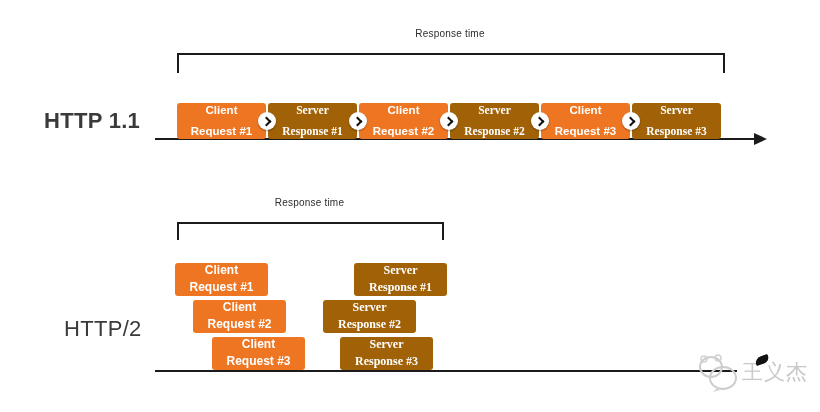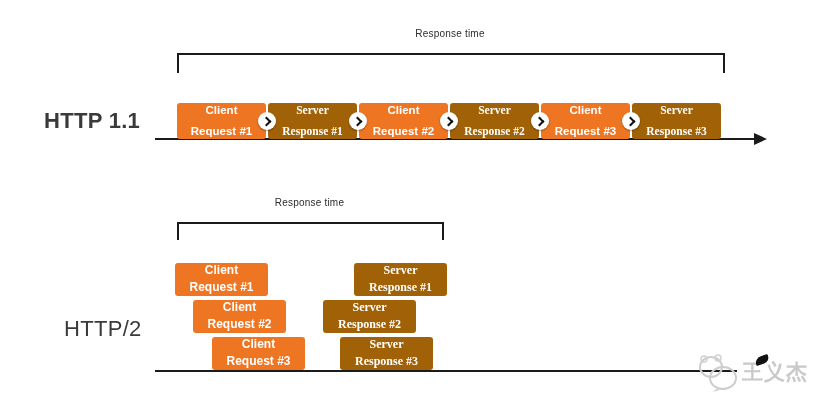--- a/index.html
+++ b/index.html
@@ -39,21 +39,21 @@
   }
   .chev{
     width:5px;height:5px;border-top:2px solid #111;border-right:2px solid #111;
     transform:rotate(45deg);margin-left:-2px;
   }
   .h2-box{width:93px;height:33px;font-size:12px;}
   .watermark{
     position:absolute;left:697px;top:352px;display:flex;align-items:center;
     gap:3px;color:#c8c8c8;
   }
-  .wm-text{font-size:21px;font-weight:700;letter-spacing:1px;color:#c9c9c9;text-align:right;}
+  .wm-text{font-size:21px;font-weight:400;letter-spacing:1px;color:#c9c9c9;text-align:right;}
   .wm-accent{
     position:absolute;left:58px;top:4px;width:14px;height:8px;
     background:#111;border-radius:7px 1px 6px 1px;transform:rotate(-18deg);
   }
 </style>
 </head>
 <body>
 
 <div class="stage">
 

